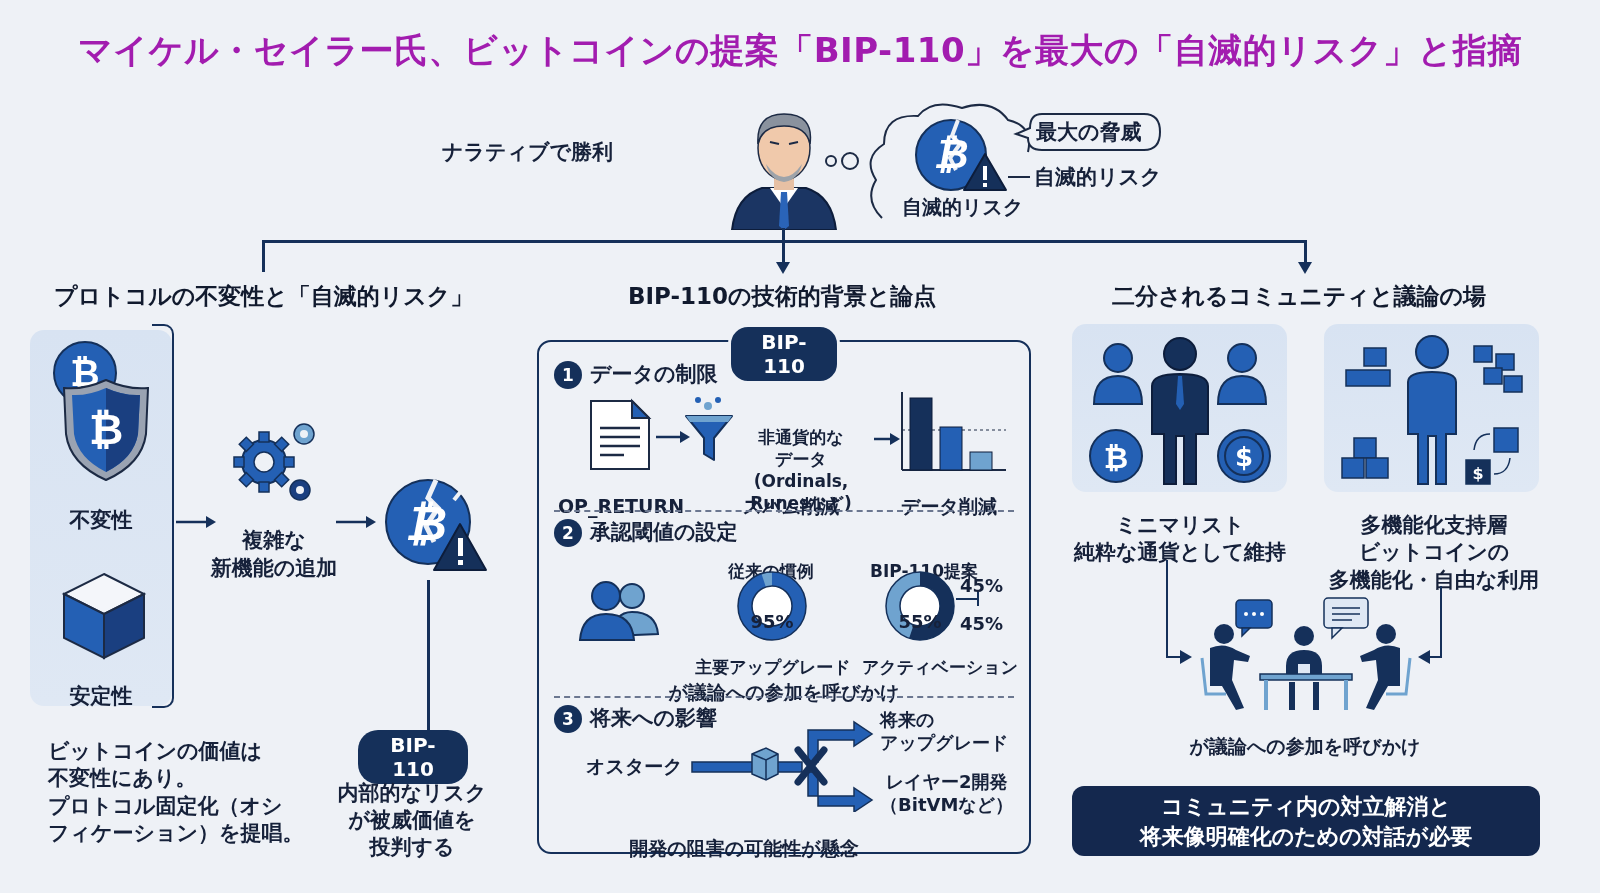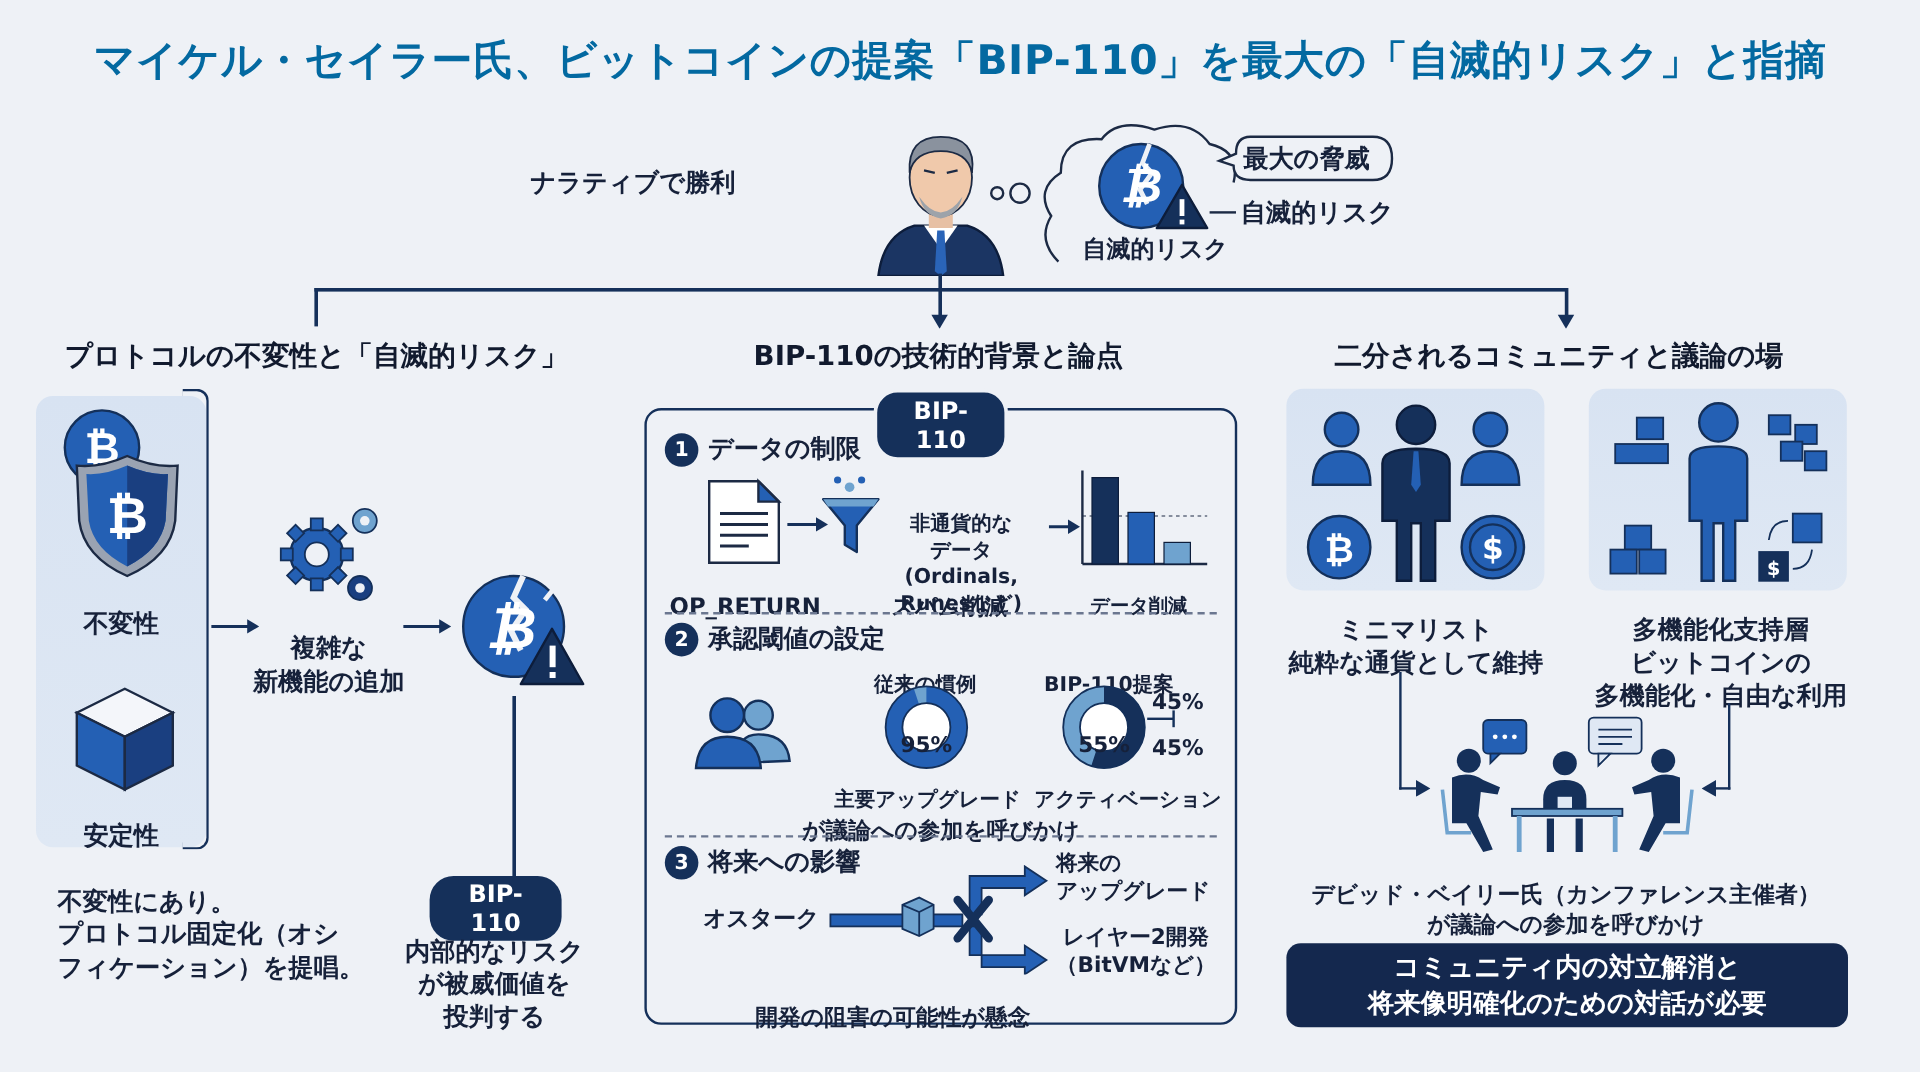--- a/index.html
+++ b/index.html
@@ -6,21 +6,21 @@
   html, body { width: 1600px; height: 893px; overflow: hidden; }
   body {
     background: #eef1f6;
     font-family: "DejaVu Sans", "Liberation Sans", sans-serif;
     color: #111a2e;
     position: relative;
   }
   .abs { position: absolute; }
   .title {
     left: 0; top: 28px; width: 1600px; text-align: center;
-    font-size: 34px; font-weight: bold; color: #0369a1; letter-spacing: 0.5px;
+    font-size: 34px; font-weight: bold; color: #a21caf; letter-spacing: 0.5px;
   }
   .sec-title { font-size: 23px; font-weight: bold; color: #111a2e; white-space: nowrap; }
   .txt { font-size: 19px; font-weight: bold; color: #16213a; line-height: 1.35; }
   .center { text-align: center; margin-top: 16px; }
   .pill {
     background: #15305a; color: #fff; font-weight: bold; border-radius: 20px;
     padding: 3px 14px; font-size: 20px; text-align: center;
   }
   .panel {
     background: linear-gradient(180deg, #d8e3f2 0%, #dfe8f4 100%);
@@ -211,20 +211,21 @@
 <div class="abs" style="left:427px; top:580px; width:2.5px; height:150px; background:#15305a;"></div>
 
 <div class="abs pill" style="left:358px; top:730px; width:110px;">BIP-110</div>
 <div class="abs txt center" style="left:322px; top:764px; width:180px; font-size:21px; line-height:1.28;">
   <div>内部的なリスク</div>
   <div>が被威価値を</div>
   <div>投判する</div>
 </div>
 
 <div class="abs txt" style="left:48px; top:738px; font-size:21px; line-height:1.3;">
+  <div>ビットコインの価値は</div>
   <div>不変性にあり。</div>
   <div>プロトコル固定化（オシ</div>
   <div>フィケーション）を提唱。</div>
 </div>
 
 <div class="abs boxed" style="left:537px; top:340px; width:494px; height:514px;"></div>
 <div class="abs pill" style="left:728px; top:324px; width:112px; border:3px solid #eef1f6;">BIP-110</div>
 
 <div class="abs txt" style="left:554px; top:360px; font-size:21px;">
   <span class="numcirc">1</span><span>データの制限</span>
@@ -272,21 +273,21 @@
 <div class="abs" style="left:898px; top:390px;">
   <svg width="110" height="84" viewBox="0 0 110 84">
     <line x1="4" y1="2" x2="4" y2="80" stroke="#1c2a44" stroke-width="2"></line>
     <line x1="4" y1="80" x2="108" y2="80" stroke="#1c2a44" stroke-width="2"></line>
     <line x1="4" y1="40" x2="108" y2="40" stroke="#1c2a44" stroke-width="1" stroke-dasharray="3 3"></line>
     <rect x="12" y="8" width="22" height="72" fill="#15305a" stroke="#0d1d3b" stroke-width="1"></rect>
     <rect x="42" y="37" width="22" height="43" fill="#2460b4" stroke="#0d1d3b" stroke-width="1"></rect>
     <rect x="72" y="62" width="22" height="18" fill="#6fa3cf" stroke="#0d1d3b" stroke-width="1"></rect>
   </svg>
 </div>
-<div class="abs txt center" style="left:884px; top:478px; width:130px; font-size:16px;">データ削減</div>
+<div class="abs txt center" style="left:884px; top:478px; width:130px; font-size:19px;">データ削減</div>
 
 <div class="abs dashed" style="left:554px; top:510px; width:460px;"></div>
 
 <div class="abs txt" style="left:554px; top:518px; font-size:21px;">
   <span class="numcirc">2</span><span>承認閾値の設定</span>
 </div>
 <div class="abs" style="left:578px; top:580px;">
   <svg width="82" height="62" viewBox="0 0 82 62">
     <circle cx="54" cy="16" r="12" fill="#6fa3cf" stroke="#14305a" stroke-width="2"></circle>
     <path d="M34 56 Q36 32 54 32 Q78 32 80 54 Z" fill="#6fa3cf" stroke="#14305a" stroke-width="2"></path>
@@ -435,20 +436,19 @@
     <rect x="102" y="68" width="12" height="10" fill="#dfe8f4"></rect>
     <path d="M96 86 L96 114 M120 86 L120 114" stroke="#15305a" stroke-width="6"></path>
     <rect x="64" y="78" width="92" height="6" fill="#6fa3cf" stroke="#14305a" stroke-width="1.5"></rect>
     <path d="M70 84 L70 114 M150 84 L150 114" stroke="#6fa3cf" stroke-width="4"></path>
     <circle cx="190" cy="38" r="10" fill="#15305a"></circle>
     <path d="M204 52 Q190 46 178 54 L164 60 L166 66 L180 64 L182 84 L170 112 L178 114 L192 90 L204 90 Z" fill="#15305a"></path>
     <path d="M214 62 L210 98 L190 98" fill="none" stroke="#6fa3cf" stroke-width="3"></path>
   </svg>
 </div>
 <div class="abs txt center" style="left:1060px; top:718px; width:490px; font-size:19px; line-height:1.32;">
-  <div>デビッド・ベイリー氏（カンファレンス主催者）</div>
   <div>が議論への参加を呼びかけ</div>
 </div>
 
 <div class="abs bottom-banner" style="left:1072px; top:786px; width:468px; height:70px;">
   <div>コミュニティ内の対立解消と</div>
   <div>将来像明確化のための対話が必要</div>
 </div>
 
 </body></html>

